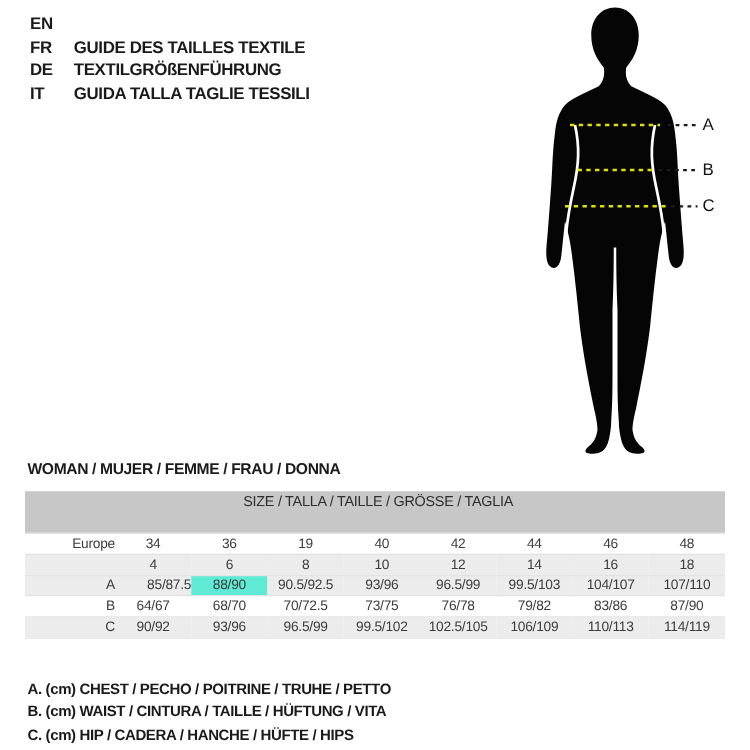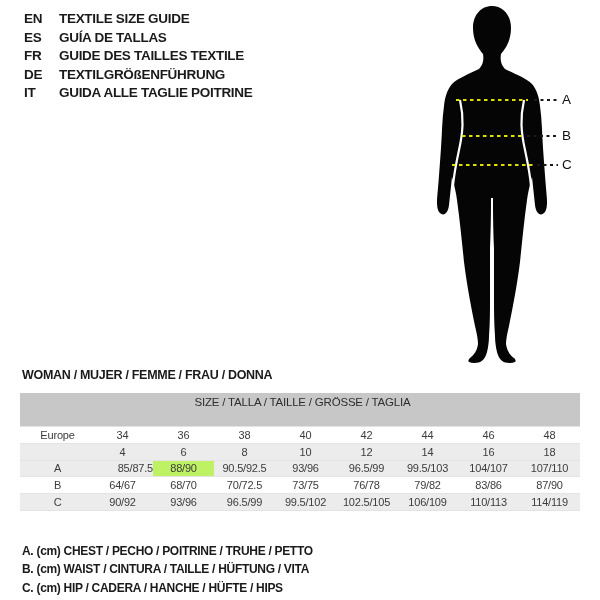--- a/index.html
+++ b/index.html
@@ -24,54 +24,49 @@
   .pos-b{top:129px;}
   .pos-c{top:158px;}
 
   
   .woman-title{position:absolute;left:22px;top:368px;font-weight:bold;font-size:12.5px;letter-spacing:-0.3px;}
 
   
   .size-table{position:absolute;left:20px;top:393px;width:560px;border-collapse:collapse;table-layout:fixed;font-size:11px;letter-spacing:-0.2px;color:#3c3c3c;}
   .size-table .hdr td{background:#c7c7c7;color:#2e2e2e;height:15px;padding:1px 0 17px 5px;font-size:11.5px;}
   .size-table td{height:15.8px;padding:0;text-align:center;vertical-align:middle;}
-  .size-table td.rowlabel{text-align:center;padding-left:3px;}
+  .size-table td.rowlabel{text-align:right;padding-left:3px;}
   .size-table tr.shaded td{background:#ececec;}
   .size-table tr.plain td{background:#ffffff;}
   .size-table tr{border-bottom:1px solid #e3e3e3;}
 
   
   .legend{position:absolute;left:22px;top:542px;}
   .legend-line{font-weight:bold;font-size:12px;line-height:18.3px;letter-spacing:-0.3px;white-space:nowrap;}
 </style>
 </head>
 <body>
 
 <div id="canvas">
 
   <div class="langs">
       <div class="lang-row">
         <span class="lang-code">EN</span>
-        <span class="lang-label">TEXTILE SIZE GUIDE</span>
-      </div>
-      <div class="lang-row">
-        <span class="lang-code">ES</span>
-        <span class="lang-label">GUÍA DE TALLAS</span>
       </div>
       <div class="lang-row">
         <span class="lang-code">FR</span>
         <span class="lang-label">GUIDE DES TAILLES TEXTILE</span>
       </div>
       <div class="lang-row">
         <span class="lang-code">DE</span>
         <span class="lang-label">TEXTILGRÖßENFÜHRUNG</span>
       </div>
       <div class="lang-row">
         <span class="lang-code">IT</span>
-        <span class="lang-label">GUIDA ALLE TAGLIE POITRINE</span>
+        <span class="lang-label">GUIDA TALLA TAGLIE TESSILI</span>
       </div>
     </div>
 
   <div class="figure">
     <svg width="200" height="375" viewBox="0 0 200 375">
       <path id="body-path" d="M92,6 C81,6 73,15 73,28 C73,40 78,48 83,54 C84,60 83,65 79,69 C69,74 58,78 52,84
            C47,90 45,97 44,106 C42,120 42,134 41,148 C40,162 39,176 38,188 C37,199 36,207 39,212
            C43,217 48,214 49,205 C50,196 51,186 52,177 C54,184 56,192 57,200 C60,222 62,242 64,262
            C67,286 71,306 75,326 C77,334 78,340 78,344 C77,351 74,355 70,358 C67,361 68,363 74,363
            C81,363 85,360 87,352 C88,348 89,342 89,336 C90,322 90,310 90,300 C90,280 90,262 90,248
@@ -111,42 +106,42 @@
         <col>
     </colgroup>
     <tbody id="table-body">
       <tr class="hdr">
         <td colspan="9" style="background: rgb(199, 199, 199);">SIZE / TALLA / TAILLE / GRÖSSE / TAGLIA</td>
       </tr>
     <tr class="plain">
           <td class="rowlabel">Europe</td>
           <td>34</td>
           <td>36</td>
-          <td>38</td>
+          <td>19</td>
           <td>40</td>
           <td>42</td>
           <td>44</td>
           <td>46</td>
           <td>48</td>
         </tr>
         <tr class="shaded">
           <td class="rowlabel" style="background: rgb(236, 236, 236);"></td>
           <td style="background: rgb(236, 236, 236);">4</td>
           <td style="background: rgb(236, 236, 236);">6</td>
           <td style="background: rgb(236, 236, 236);">8</td>
           <td style="background: rgb(236, 236, 236);">10</td>
           <td style="background: rgb(236, 236, 236);">12</td>
           <td style="background: rgb(236, 236, 236);">14</td>
           <td style="background: rgb(236, 236, 236);">16</td>
           <td style="background: rgb(236, 236, 236);">18</td>
         </tr>
         <tr class="shaded">
           <td class="rowlabel" style="background: rgb(236, 236, 236);">A</td>
           <td style="background: rgb(236, 236, 236); text-align: right;">85/87.5</td>
-          <td style="background: #bef264;">88/90</td>
+          <td style="background: #5eead4;">88/90</td>
           <td style="background: rgb(236, 236, 236);">90.5/92.5</td>
           <td style="background: rgb(236, 236, 236);">93/96</td>
           <td style="background: rgb(236, 236, 236);">96.5/99</td>
           <td style="background: rgb(236, 236, 236); text-align: center;">99.5/103</td>
           <td style="background: rgb(236, 236, 236); text-align: center;">104/107</td>
           <td style="background: rgb(236, 236, 236);">107/110</td>
         </tr>
         <tr class="plain">
           <td class="rowlabel">B</td>
           <td>64/67</td>

